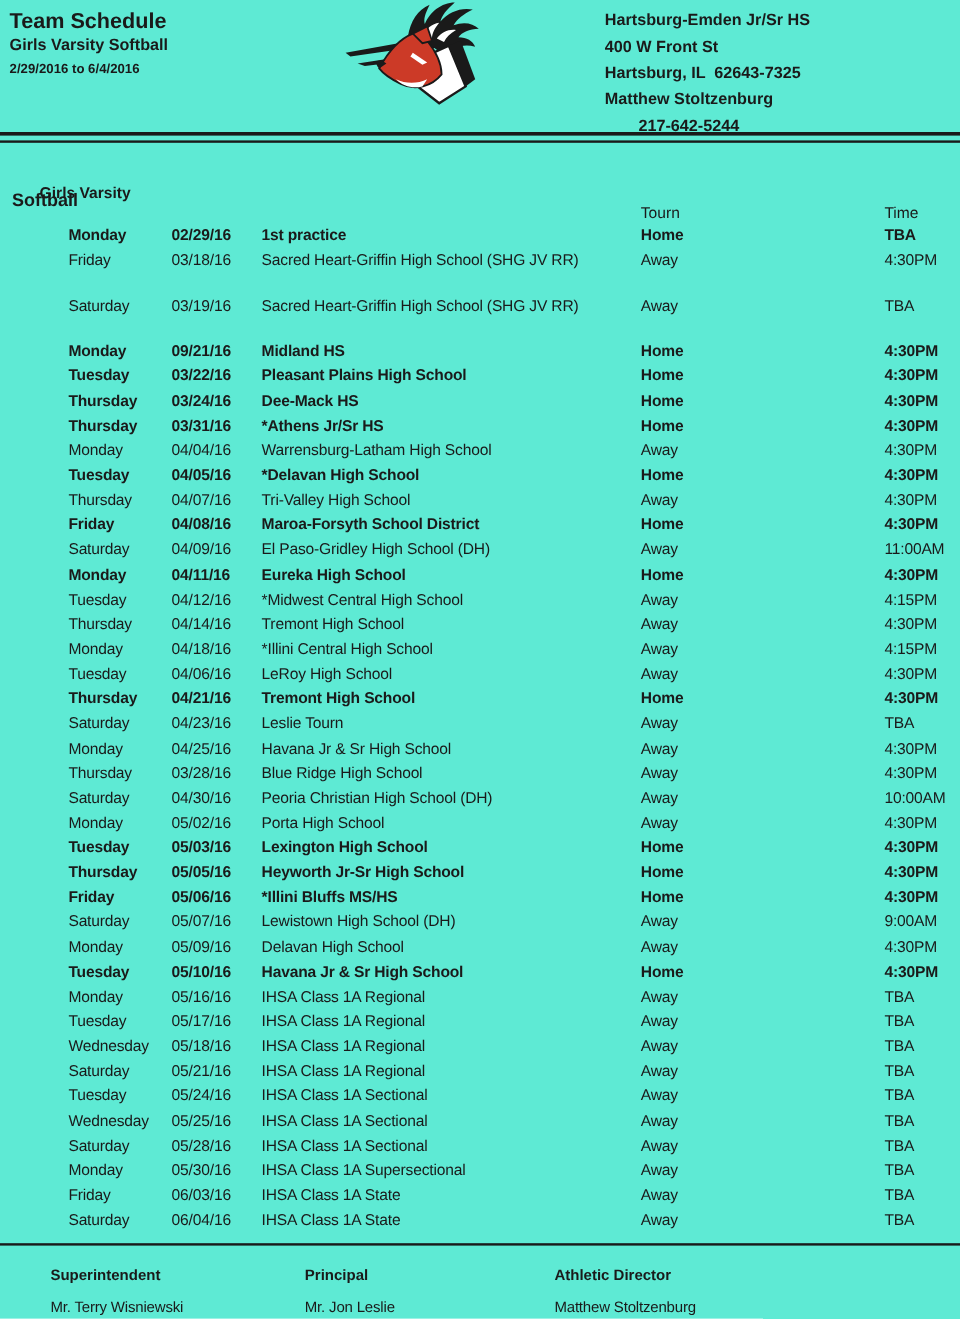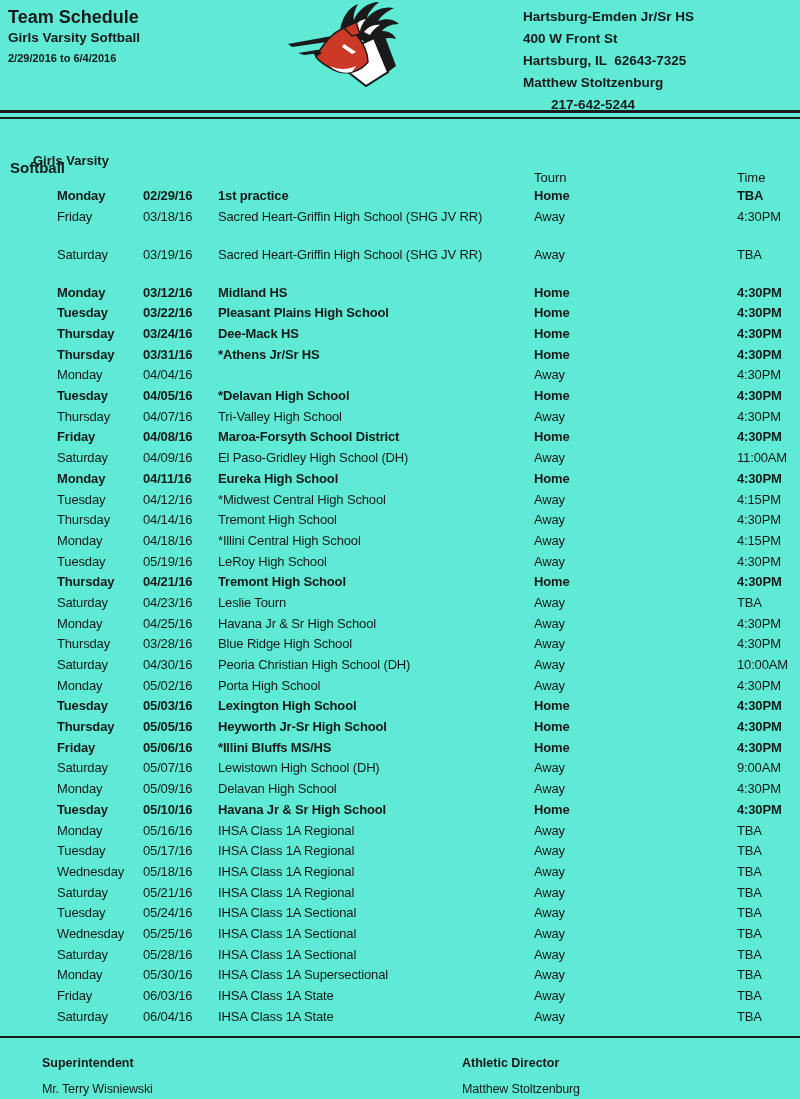--- a/index.html
+++ b/index.html
@@ -13,21 +13,21 @@
     color: #1a1a1a;
     overflow: hidden;
   }
 
   
   .hdr-left { position: absolute; left: 8px; top: 6px; }
   .hdr-title { font-size: 18px; font-weight: bold; line-height: 22px; }
   .hdr-sub   { font-size: 13.5px; font-weight: bold; line-height: 20px; }
   .hdr-range { font-size: 11px; font-weight: bold; line-height: 20px; }
 
-  .hdr-right { position: absolute; left: 523px; top: 6px; }
+  .hdr-right { position: absolute; left: 504px; top: 6px; }
   .hdr-right div { font-size: 13.5px; font-weight: bold; line-height: 22px; white-space: pre; }
 
   .logo-wrap { position: absolute; left: 282px; top: 0px; width: 130px; height: 88px; }
 
   .rule-a { position: absolute; left: 0; top: 110px; width: 800px; height: 3px; background: #1a1a1a; }
   .rule-b { position: absolute; left: 0; top: 117px; width: 800px; height: 2px; background: #1a1a1a; }
 
   
   .sport-heading { position: absolute; left: 10px; top: 131px; font-size: 15px; font-weight: bold; margin-top: 28px; }
   .team-heading  { position: absolute; left: 33px; top: 153px; font-size: 13px; font-weight: bold; }
@@ -129,21 +129,21 @@
     </div>
       <div class="row gap-after">
       <span class="c-day">Saturday</span>
       <span class="c-date">03/19/16</span>
       <span class="c-event">Sacred Heart-Griffin High School (SHG JV RR)</span>
       <span class="c-place">Away</span>
       <span class="c-time">TBA</span>
     </div>
       <div class="row bold">
       <span class="c-day">Monday</span>
-      <span class="c-date">03/12/16</span>
+      <span class="c-date">09/21/16</span>
       <span class="c-event">Midland HS</span>
       <span class="c-place">Home</span>
       <span class="c-time">4:30PM</span>
     </div>
       <div class="row bold">
       <span class="c-day">Tuesday</span>
       <span class="c-date">03/22/16</span>
       <span class="c-event">Pleasant Plains High School</span>
       <span class="c-place">Home</span>
       <span class="c-time">4:30PM</span>
@@ -158,20 +158,21 @@
       <div class="row bold">
       <span class="c-day">Thursday</span>
       <span class="c-date">03/31/16</span>
       <span class="c-event">*Athens Jr/Sr HS</span>
       <span class="c-place">Home</span>
       <span class="c-time">4:30PM</span>
     </div>
       <div class="row">
       <span class="c-day">Monday</span>
       <span class="c-date">04/04/16</span>
+      <span class="c-event">Warrensburg-Latham High School</span>
       <span class="c-place">Away</span>
       <span class="c-time">4:30PM</span>
     </div>
       <div class="row bold">
       <span class="c-day">Tuesday</span>
       <span class="c-date">04/05/16</span>
       <span class="c-event">*Delavan High School</span>
       <span class="c-place">Home</span>
       <span class="c-time">4:30PM</span>
     </div>
@@ -219,21 +220,21 @@
     </div>
       <div class="row">
       <span class="c-day">Monday</span>
       <span class="c-date">04/18/16</span>
       <span class="c-event">*Illini Central High School</span>
       <span class="c-place">Away</span>
       <span class="c-time">4:15PM</span>
     </div>
       <div class="row">
       <span class="c-day">Tuesday</span>
-      <span class="c-date">05/19/16</span>
+      <span class="c-date">04/06/16</span>
       <span class="c-event">LeRoy High School</span>
       <span class="c-place">Away</span>
       <span class="c-time">4:30PM</span>
     </div>
       <div class="row bold">
       <span class="c-day">Thursday</span>
       <span class="c-date">04/21/16</span>
       <span class="c-event">Tremont High School</span>
       <span class="c-place">Home</span>
       <span class="c-time">4:30PM</span>
@@ -386,18 +387,22 @@
       <span class="c-time">TBA</span>
     </div>
     </div>
 
   <div class="rule-c"></div>
 
   <div class="official o0">
     <div class="o-title">Superintendent</div>
     <div class="o-name">Mr. Terry Wisniewski</div>
   </div>
+  <div class="official o1">
+    <div class="o-title">Principal</div>
+    <div class="o-name">Mr. Jon Leslie</div>
+  </div>
   <div class="official o2">
     <div class="o-title">Athletic Director</div>
     <div class="o-name">Matthew Stoltzenburg</div>
   </div>
 
 </div>
 
 </body></html>

